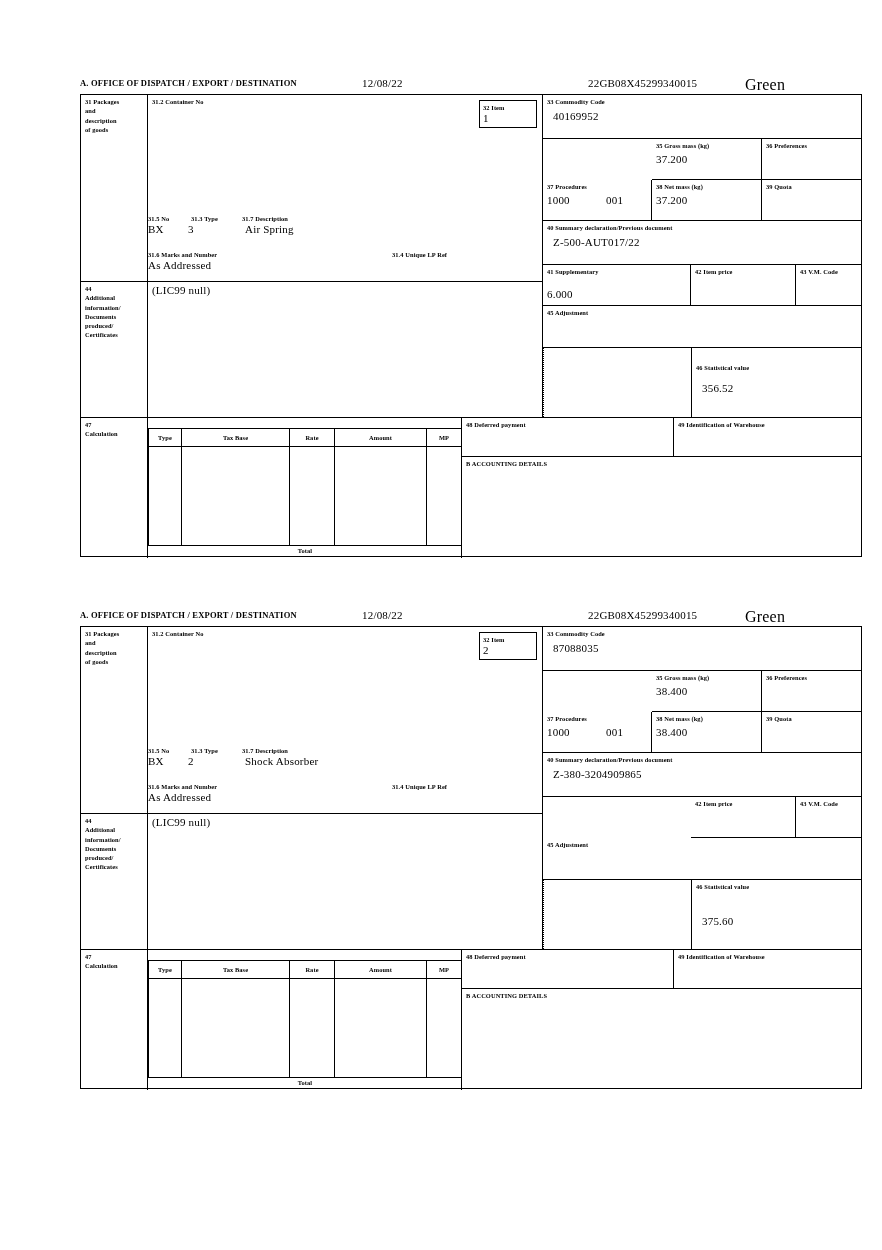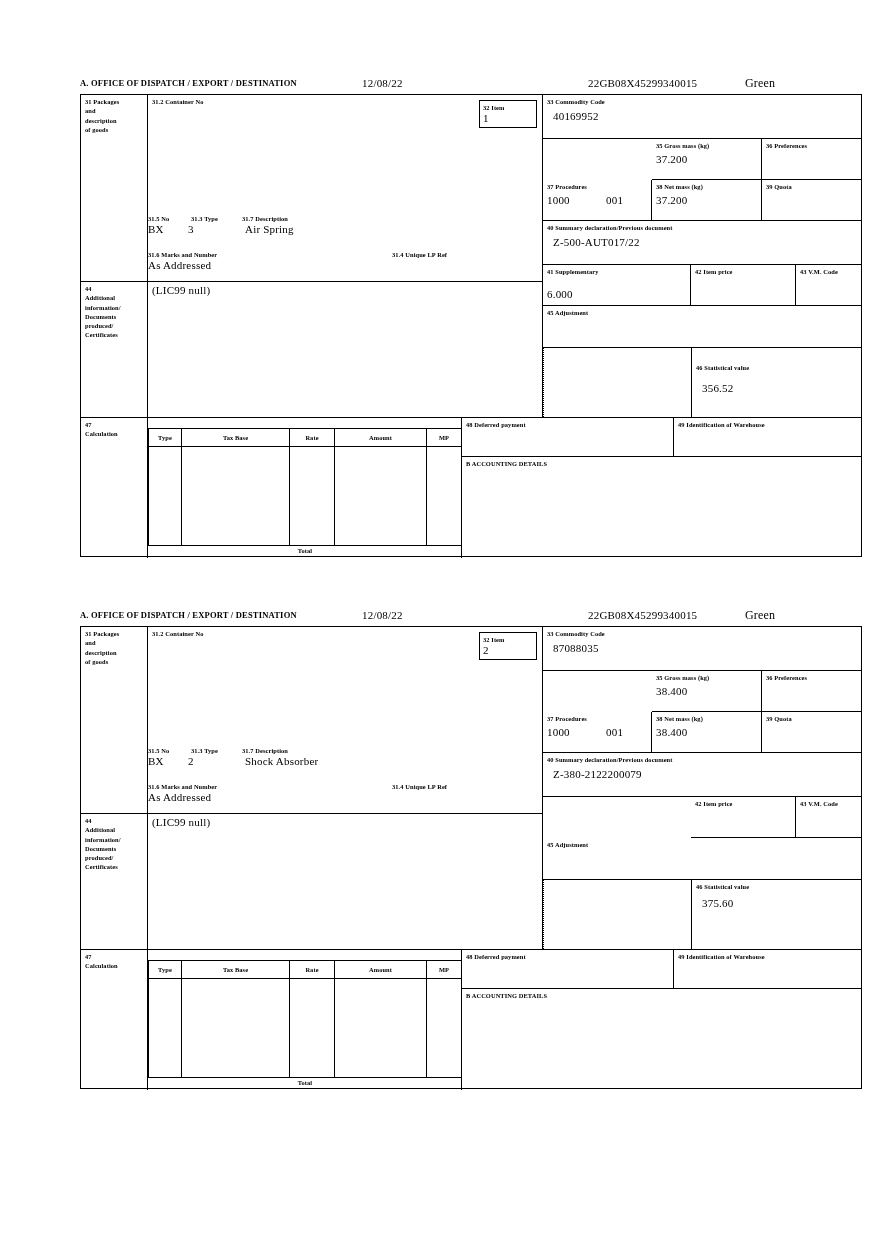--- a/index.html
+++ b/index.html
@@ -49,21 +49,21 @@
   }
   .doc-header .mrn {
     position: absolute;
     left: 508px; top: -1px;
     font-size: 11px;
     font-weight: normal;
   }
   .doc-header .lane {
     position: absolute;
     left: 665px; top: -2px;
-    font-size: 12px;
+    font-size: 16px;
     font-weight: normal;
   }
 
   
   .frame {
     position: relative;
     border: 1px solid #000;
     height: 463px;
     box-sizing: border-box;
   }
@@ -438,21 +438,21 @@
       <div class="cell bb" style="left:681px;top:85px;width:100px;height:41px;">
         <div class="pad">
           <div class="lbl">39 Quota</div>
           <div class="val" style="margin-top:3px;"></div>
         </div>
       </div>
 
       <div class="cell bb" style="left:462px;top:126px;width:319px;height:44px;">
         <div class="pad">
           <div class="lbl">40 Summary declaration/Previous document</div>
-          <div class="val" style="margin-top:4px;padding-left:6px;">Z-380-2122200079</div>
+          <div class="val" style="margin-top:4px;padding-left:6px;">Z-380-3204909865</div>
         </div>
       </div>
 
       <div class="cell bb br" style="left:610px;top:170px;width:105px;height:41px;">
         <div class="pad">
           <div class="lbl">42 Item price</div>
           <div class="val" style="margin-top:3px;"></div>
         </div>
       </div>
       <div class="cell bb" style="left:715px;top:170px;width:66px;height:41px;">
@@ -467,21 +467,21 @@
           <div class="lbl">45 Adjustment</div>
           <div class="val" style="margin-top:3px;"></div>
         </div>
       </div>
 
       <div class="cell dotted-left" style="left:462px;top:253px;width:1px;height:69px;"></div>
       <div class="cell bl" style="left:610px;top:253px;width:1px;height:69px;"></div>
       <div class="cell" style="left:611px;top:253px;width:170px;height:69px;">
         <div class="pad">
           <div class="lbl">46 Statistical value</div>
-          <div class="val" style="margin-top:6px;padding-left:6px;">375.60</div>
+          <div class="val" style="margin-top:24px;padding-left:6px;">375.60</div>
         </div>
       </div>
 
       <div class="cell bt" style="left:0;top:322px;width:780px;height:1px;"></div>
 
       <div class="cell" style="left:0;top:323px;width:66px;height:140px;">
         <div class="pad">
           <div class="lbl">47</div>
           <div class="lbl">Calculation</div>
         </div>

